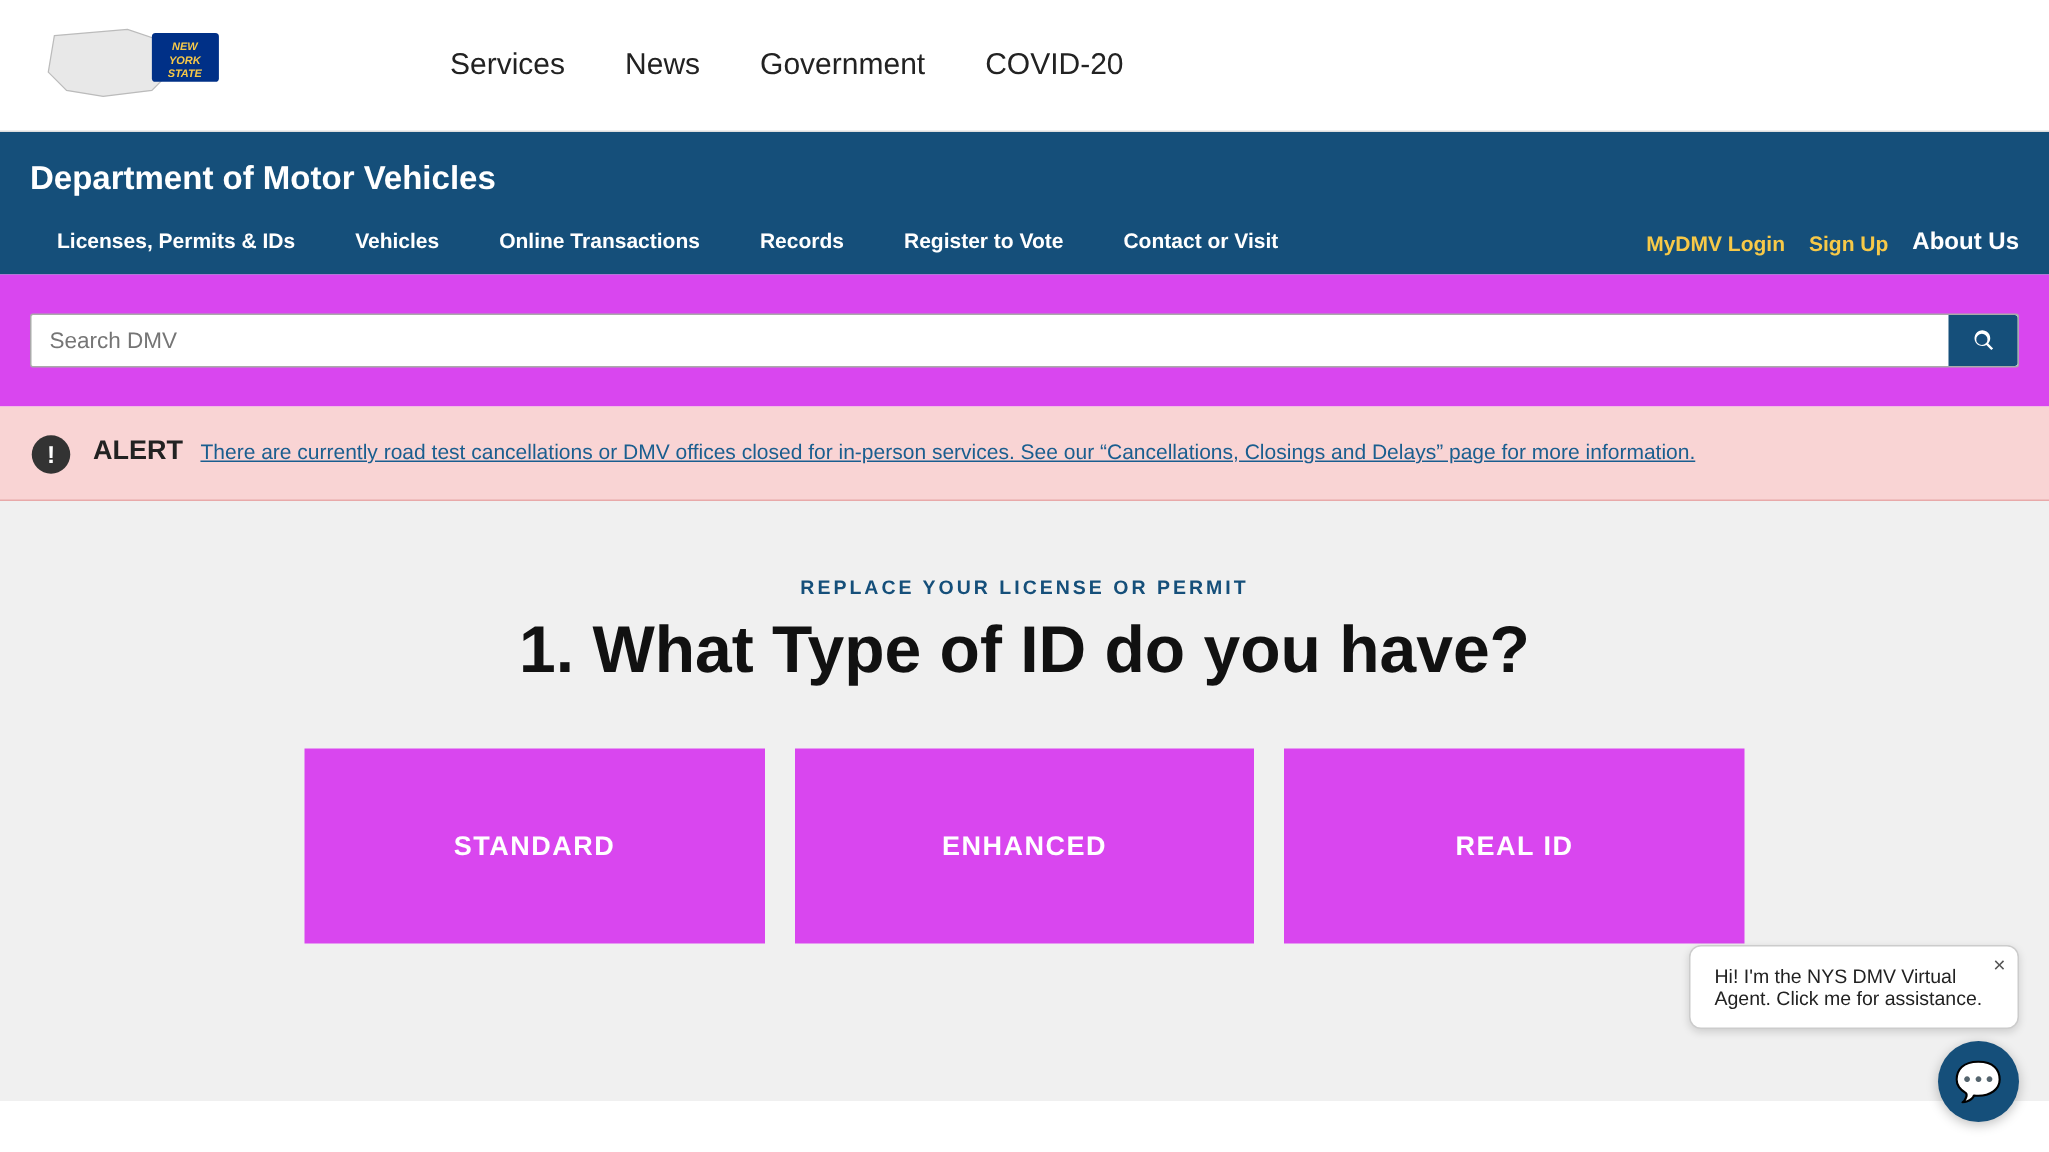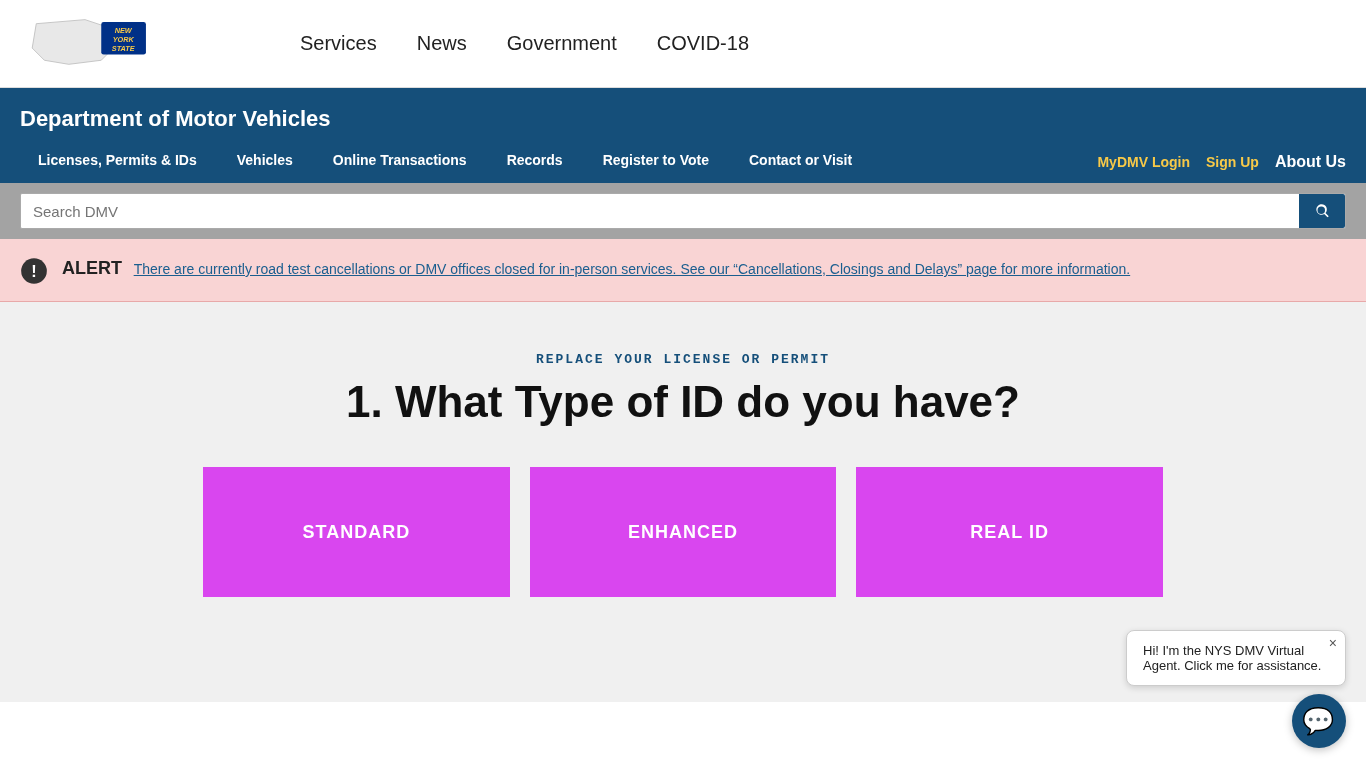--- a/index.html
+++ b/index.html
@@ -96,22 +96,22 @@
     .about-us {
       color: #fff;
       font-size: 16px;
       font-weight: 600;
       text-decoration: none;
       cursor: pointer;
     }
 
     
     #search-bar {
-      background: #a3a3a3;
-      padding: 10px 20px;
+      background: #d946ef;
+      padding: 26px 20px;
       display: flex;
       align-items: center;
     }
     #search-input-wrap {
       display: flex;
       align-items: center;
       width: 100%;
       background: #fff;
       border: 1px solid #aaa;
       border-radius: 2px;
@@ -181,21 +181,20 @@
       flex-direction: column;
       align-items: center;
     }
     #step-label {
       text-transform: uppercase;
       letter-spacing: 2px;
       font-size: 13px;
       color: #154f7a;
       font-weight: bold;
       margin-bottom: 10px;
-      font-family: Liberation Mono, monospace;
     }
     #main-question {
       font-size: 44px;
       font-weight: bold;
       color: #111;
       text-align: center;
       margin-bottom: 40px;
     }
     #id-options {
       display: flex;
@@ -282,21 +281,21 @@
       <rect x="100" y="8" width="55" height="40" rx="3" fill="#003087"></rect>
       <text x="127" y="22" text-anchor="middle" fill="#f7c948" font-size="9" font-weight="bold" font-family="Arial">NEW</text>
       <text x="127" y="33" text-anchor="middle" fill="#f7c948" font-size="9" font-weight="bold" font-family="Arial">YORK</text>
       <text x="127" y="44" text-anchor="middle" fill="#f7c948" font-size="9" font-weight="bold" font-family="Arial">STATE</text>
     </svg>
   </div>
   <div id="top-nav-links">
     <a>Services</a>
     <a>News</a>
     <a>Government</a>
-    <a>COVID-18</a>
+    <a>COVID-20</a>
   </div>
 </nav>
 
 <header id="dmv-header">
   <div id="dmv-title">Department of Motor Vehicles</div>
   <div id="dmv-nav">
     <div id="dmv-nav-left">
       <a class="dmv-nav-item">Licenses, Permits &amp; IDs</a>
       <a class="dmv-nav-item">Vehicles</a>
       <a class="dmv-nav-item">Online Transactions</a>

